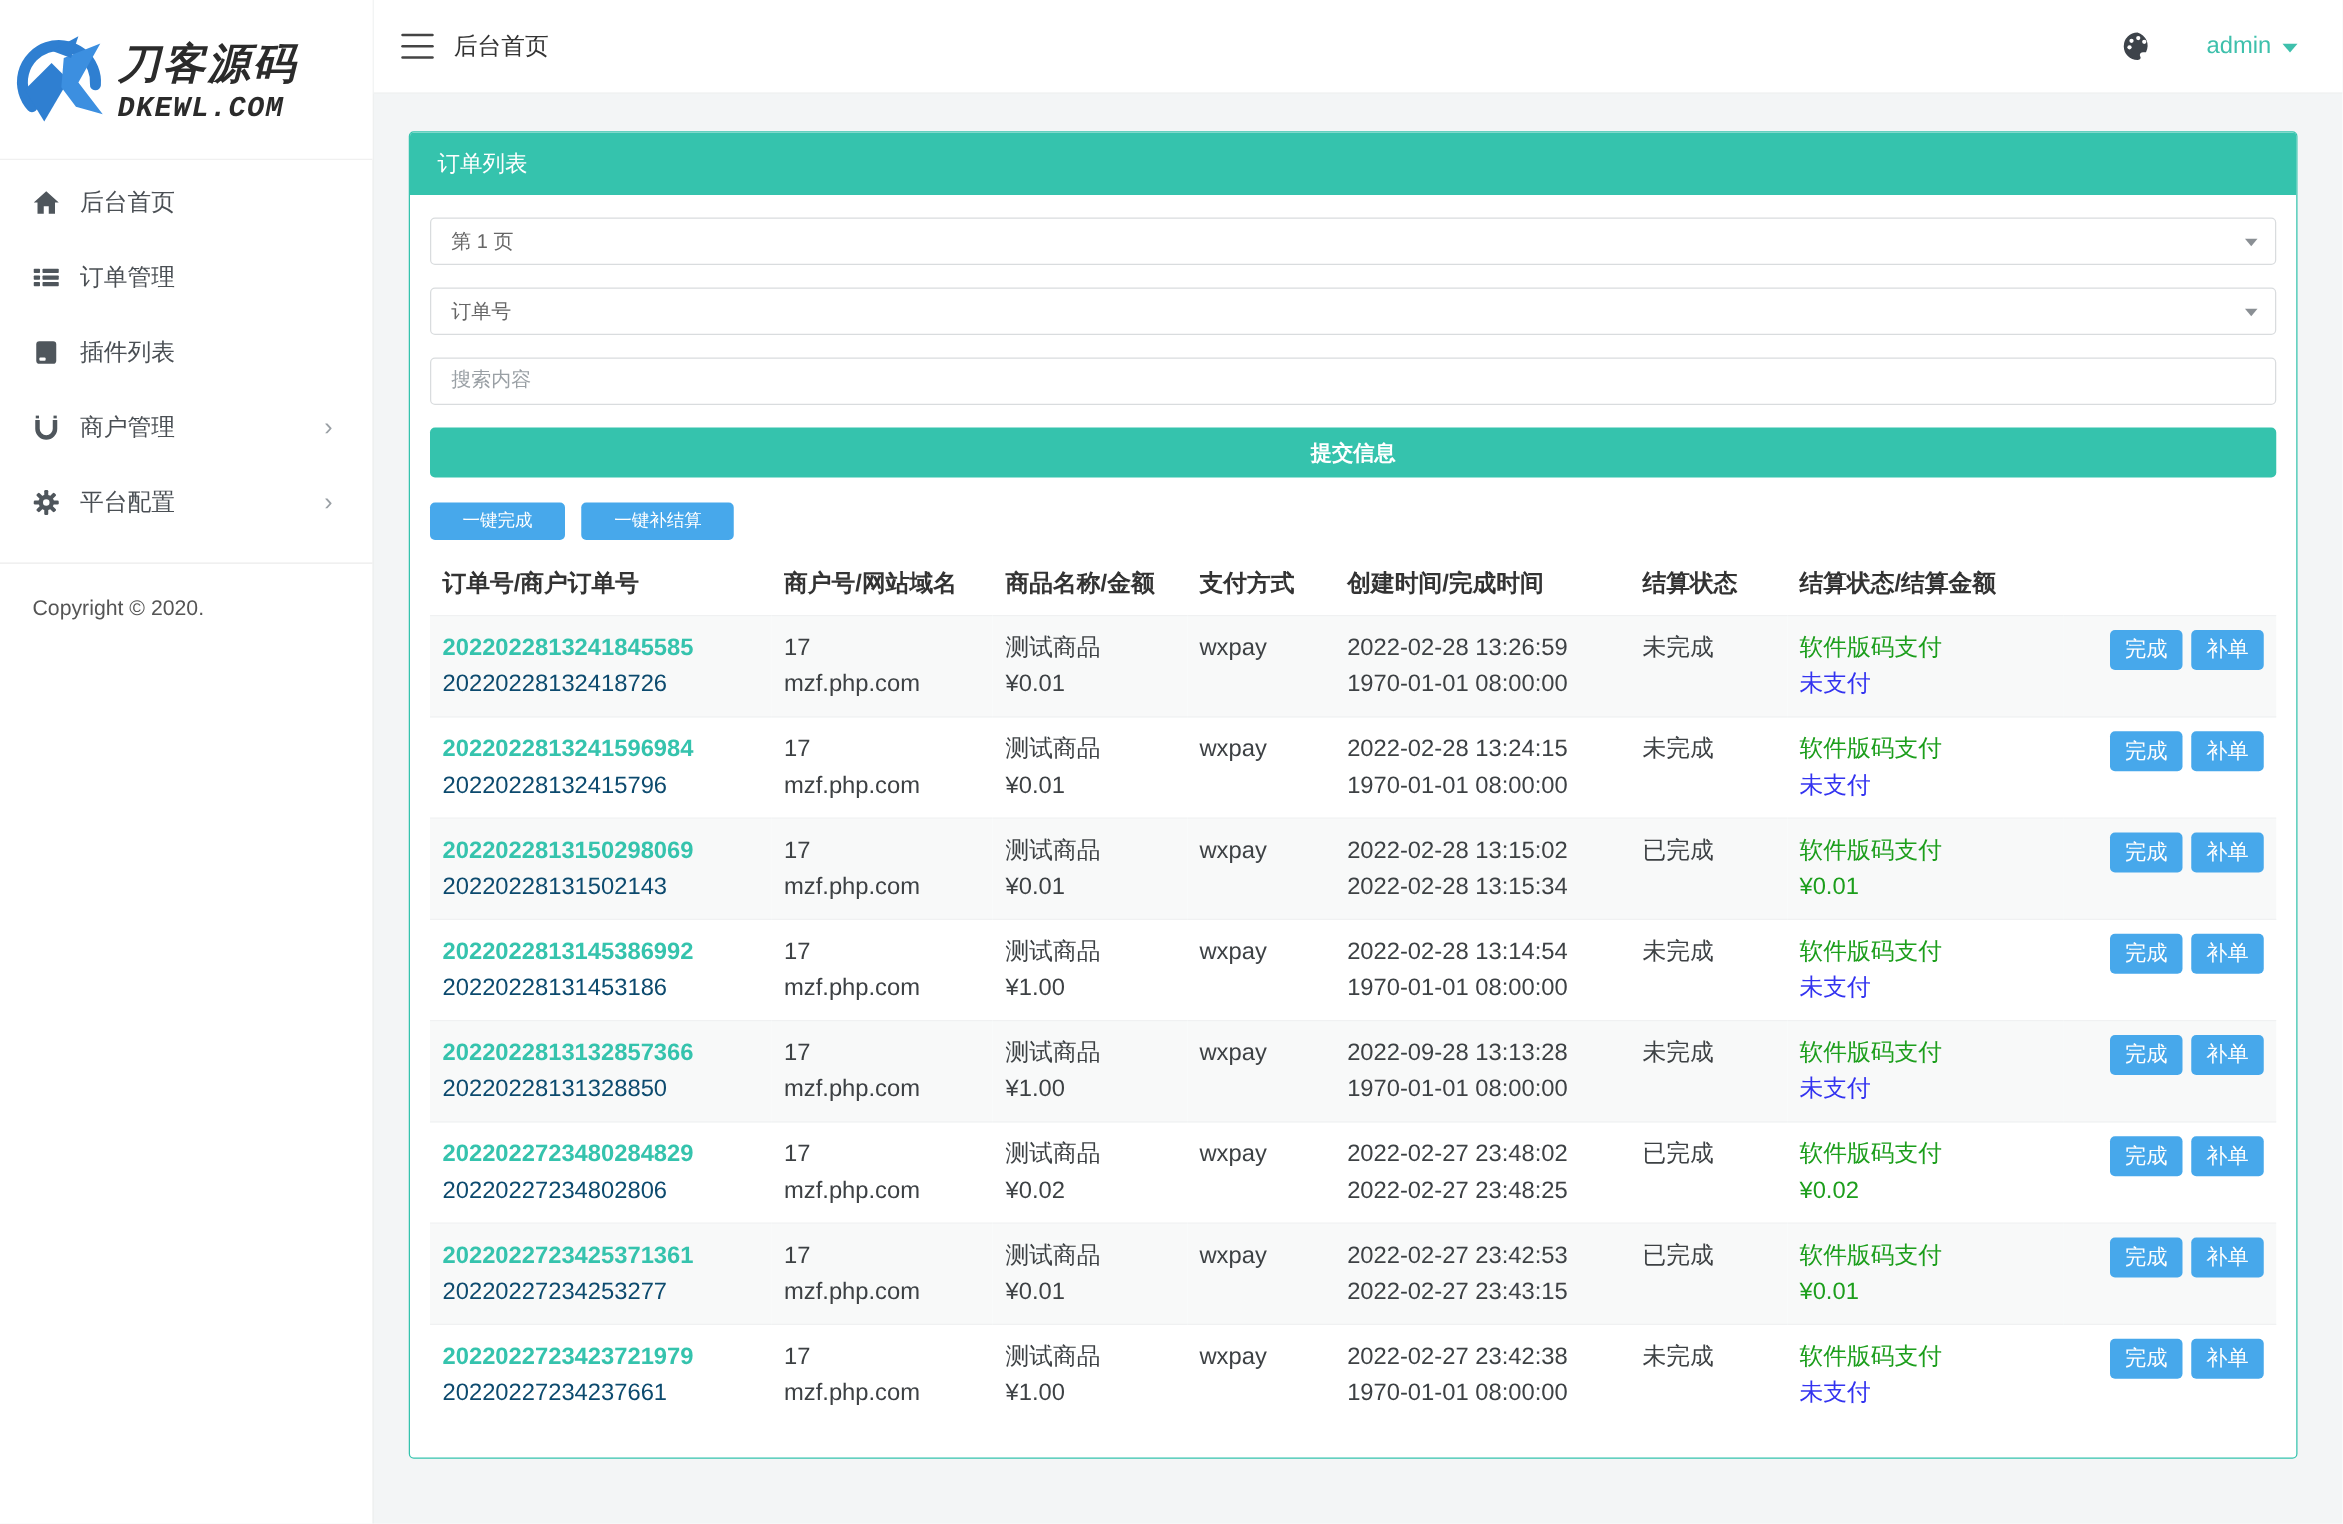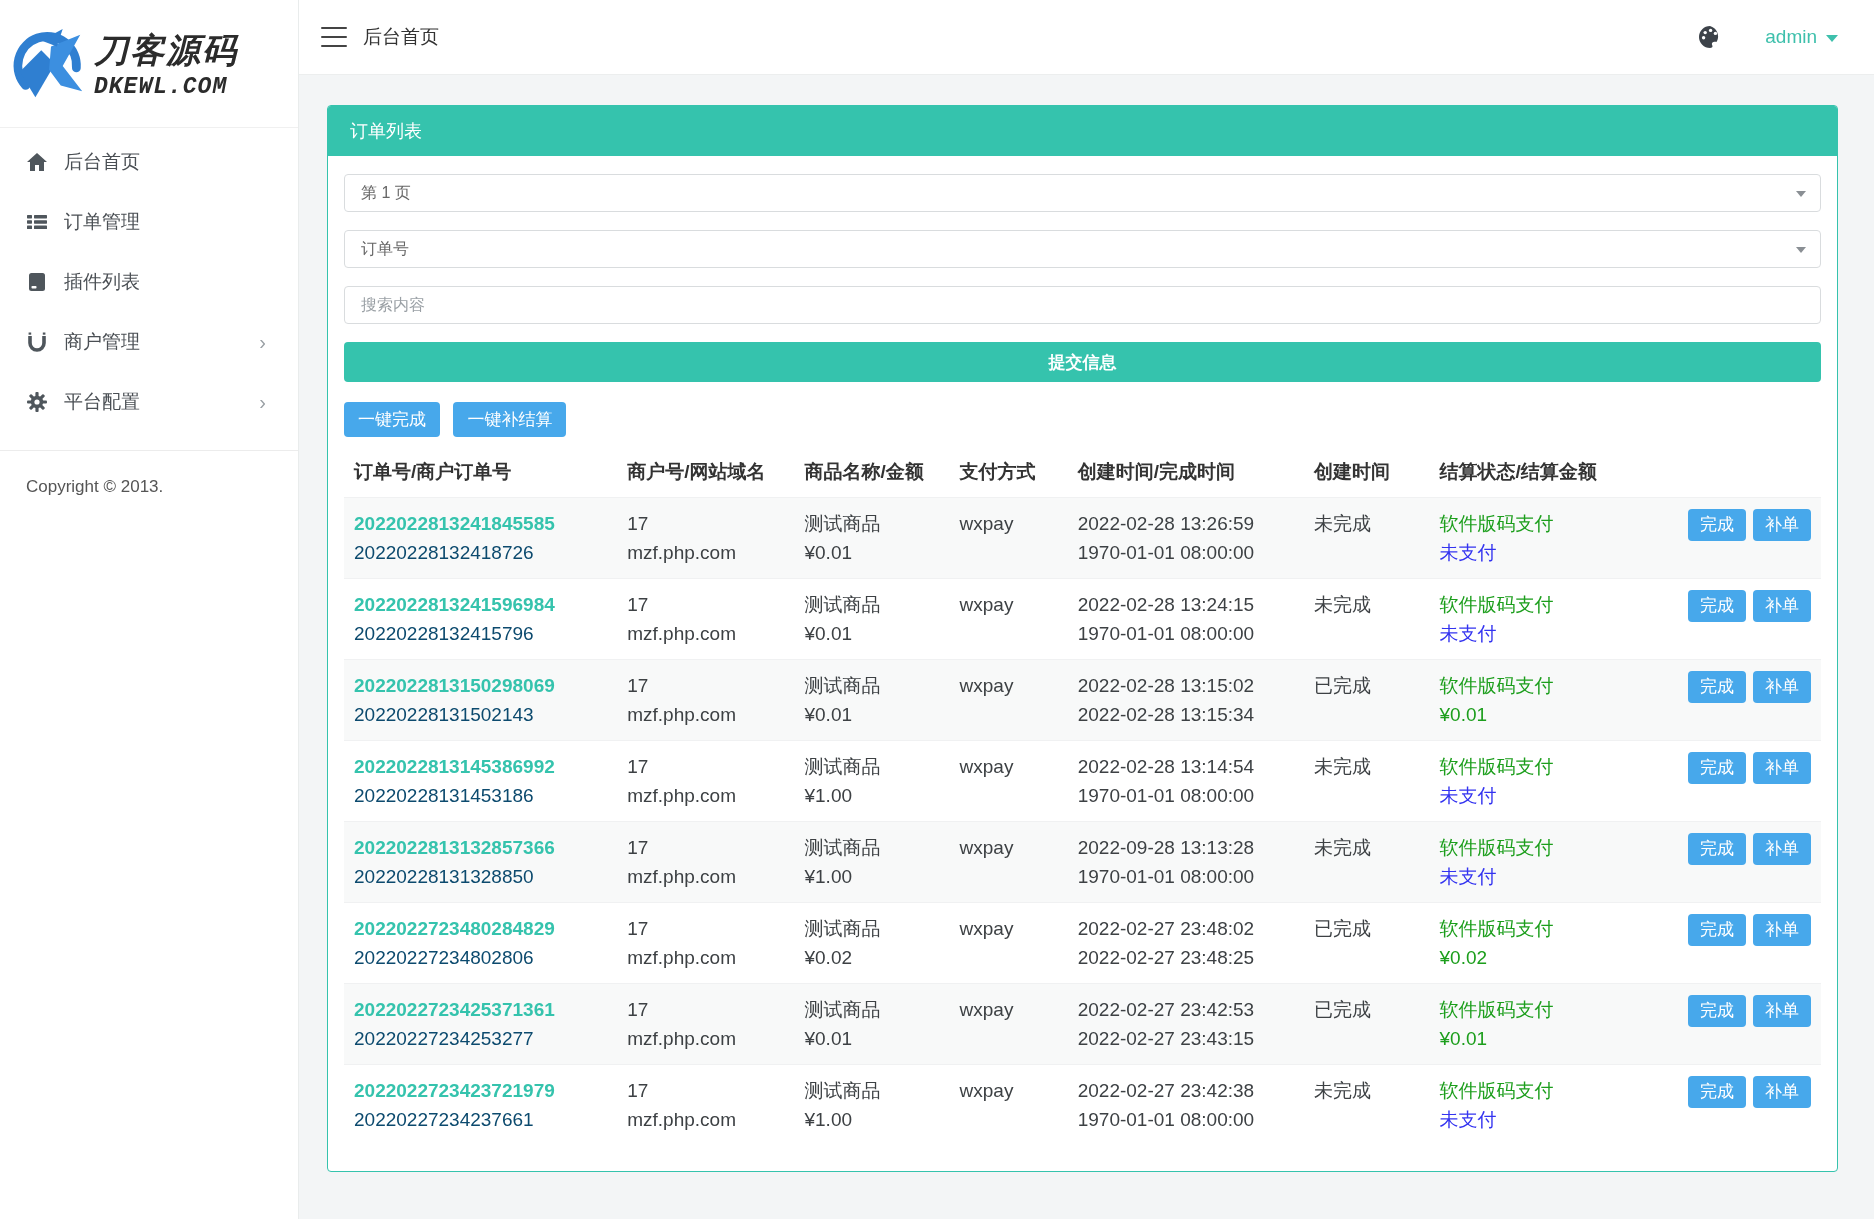--- a/index.html
+++ b/index.html
@@ -71,21 +71,21 @@
 
   .submit-btn {
     width:100%; height:40px; background:#35c3ad; border:none; border-radius:4px;
     color:#fff; font-size:17px; font-weight:700; cursor:pointer; margin-bottom:20px;
     font-family:inherit;
   }
 
   .bulk-row { margin-bottom:12px; }
   .bulk-btn {
     display:inline-block; background:#47a8eb; color:#fff; border:none; border-radius:4px;
-    font-size:17px; padding:6px 14px; margin-right:9px; cursor:pointer; font-family:Liberation Mono, monospace;
+    font-size:14px; padding:6px 26px; margin-right:9px; cursor:pointer; font-family:Liberation Mono, monospace;
   }
 
   
   table.orders { width:100%; border-collapse:collapse; table-layout:fixed; }
   table.orders th {
     text-align:left; font-size:19px; font-weight:700; color:#333;
     padding:10px 10px 12px 10px; vertical-align:top;
   }
   table.orders td {
     font-size:19px; color:#3d4144; padding:11px 10px; vertical-align:top;
@@ -167,21 +167,21 @@
           <rect x="9.4" y="1" width="3.2" height="20" rx="1" transform="rotate(135 11 11)"></rect>
           <circle cx="11" cy="11" r="6.2"></circle>
           <circle cx="11" cy="11" r="2.6" fill="#fff"></circle>
         </svg>
         <span class="mi-label">平台配置</span>
         <span class="mi-caret">›</span>
       </div>
     </nav>
 
     <div class="sidebar-divider"></div>
-    <div class="copyright">Copyright © 2013.</div>
+    <div class="copyright">Copyright © 2020.</div>
   </aside>
 
   <div class="main">
 
     <header class="topbar">
       <div class="hamburger">
         <span></span>
           <span></span>
           <span></span>
       </div>
@@ -236,21 +236,21 @@
                 <col class="col-settle">
                 <col class="col-actions">
             </colgroup>
             <thead>
               <tr>
                 <th>订单号/商户订单号</th>
                 <th>商户号/网站域名</th>
                 <th>商品名称/金额</th>
                 <th>支付方式</th>
                 <th>创建时间/完成时间</th>
-                <th>创建时间</th>
+                <th>结算状态</th>
                 <th>结算状态/结算金额</th>
                 <th></th>
               </tr>
             </thead>
             <tbody>
                 <tr class="striped">
                   <td>
                     <a class="order-no">2022022813241845585</a>
                     <div class="sub-line">20220228132418726</div>
                   </td>

